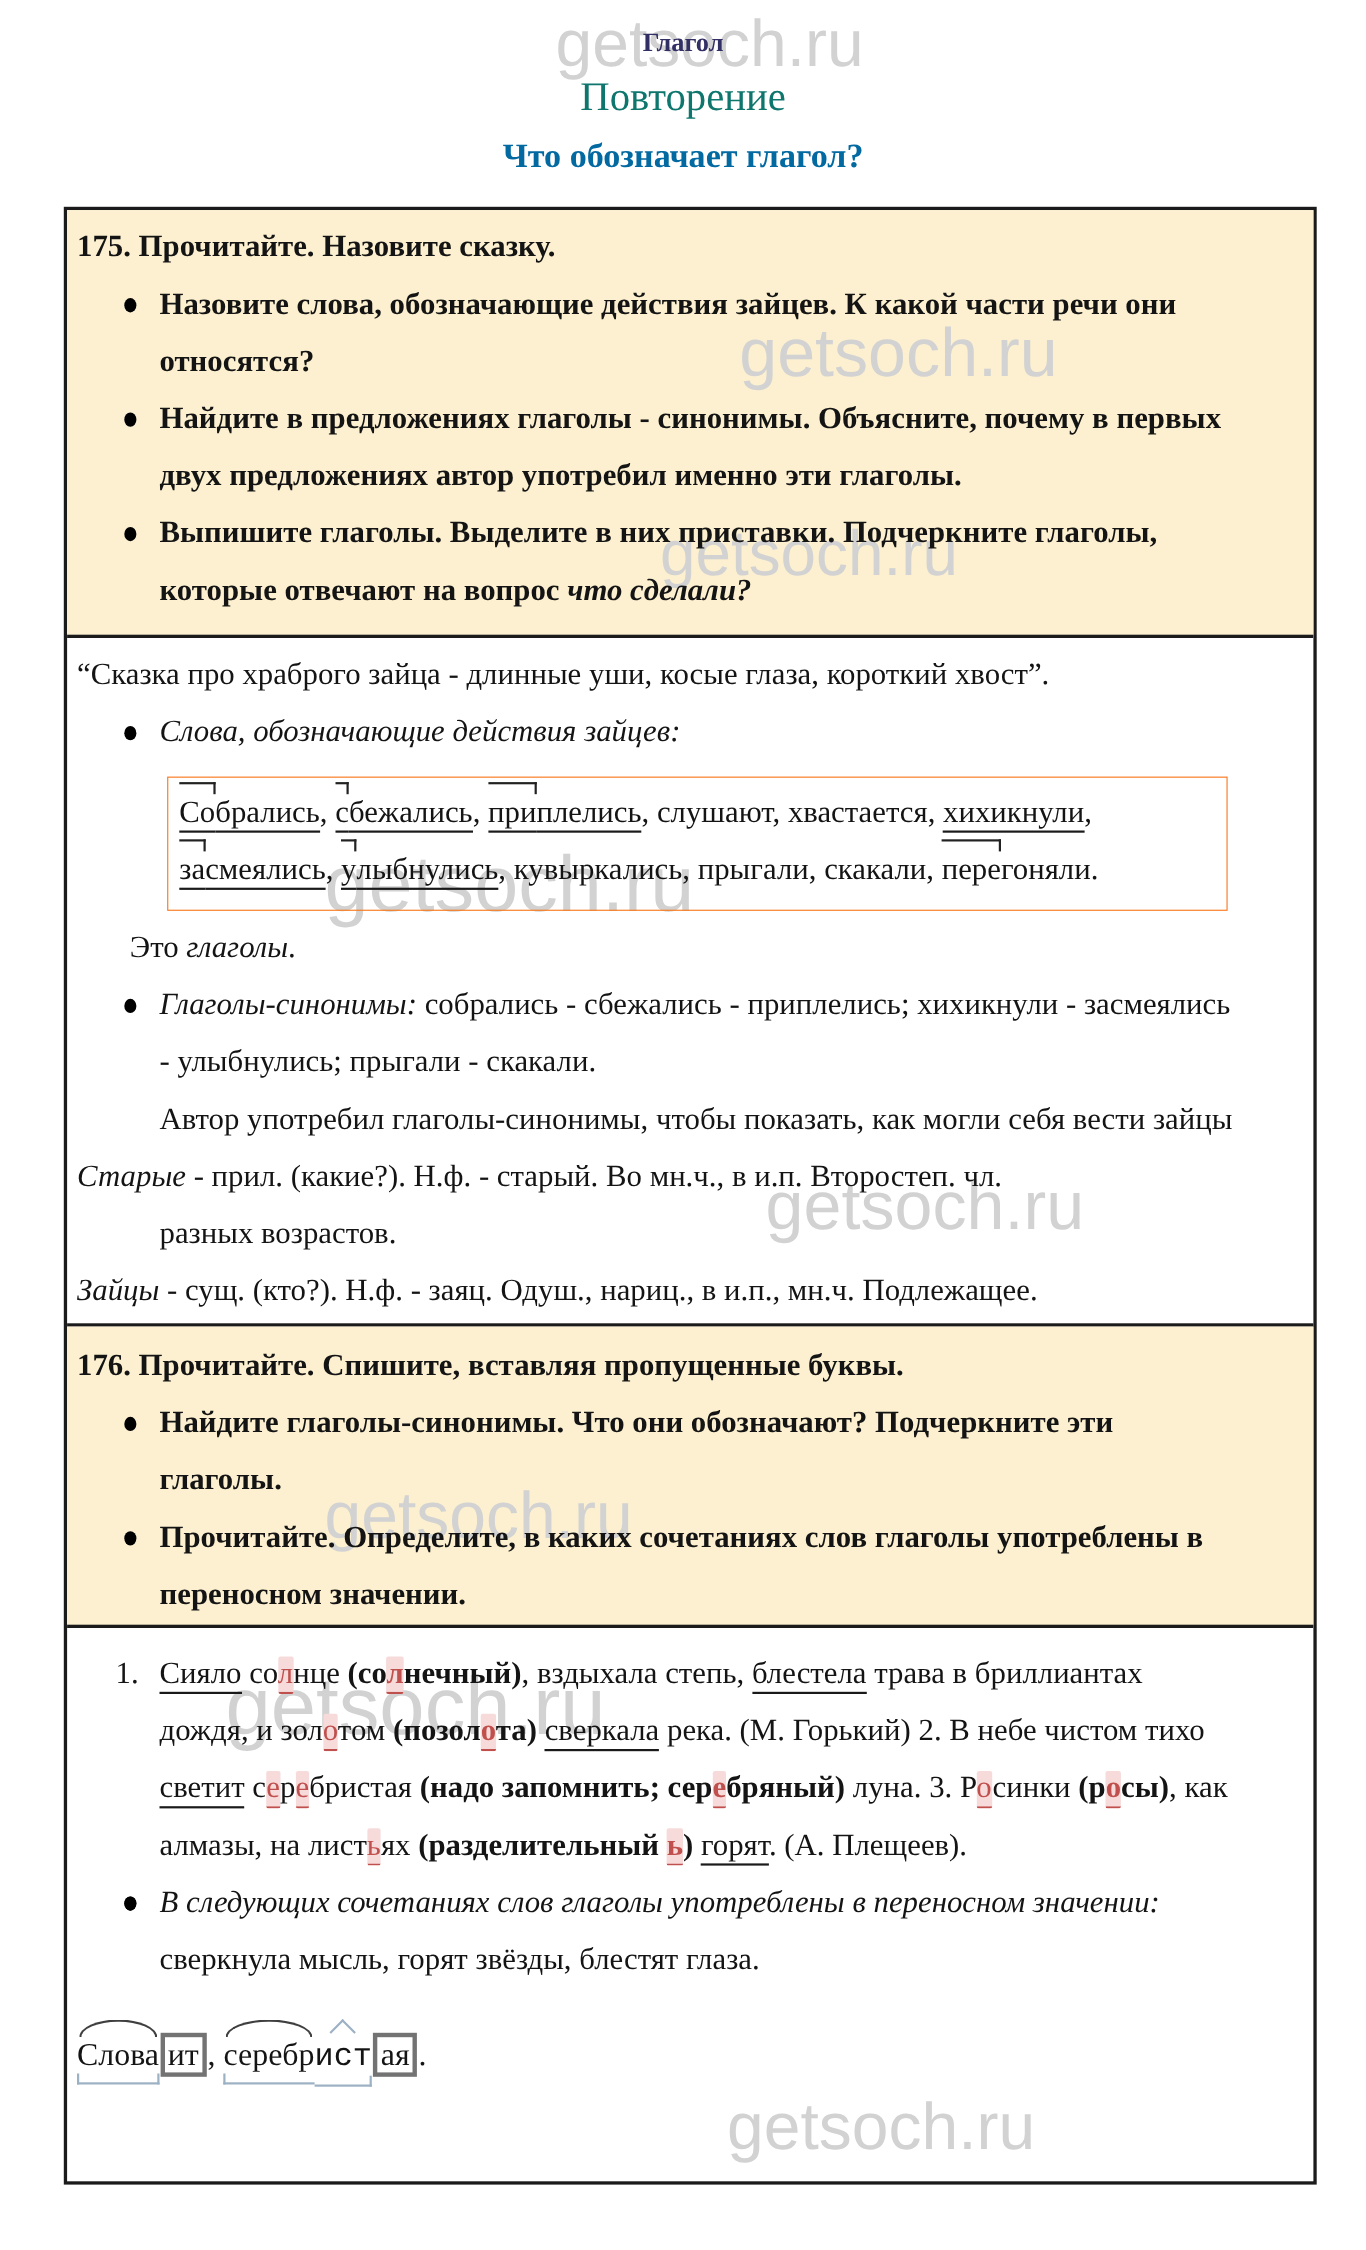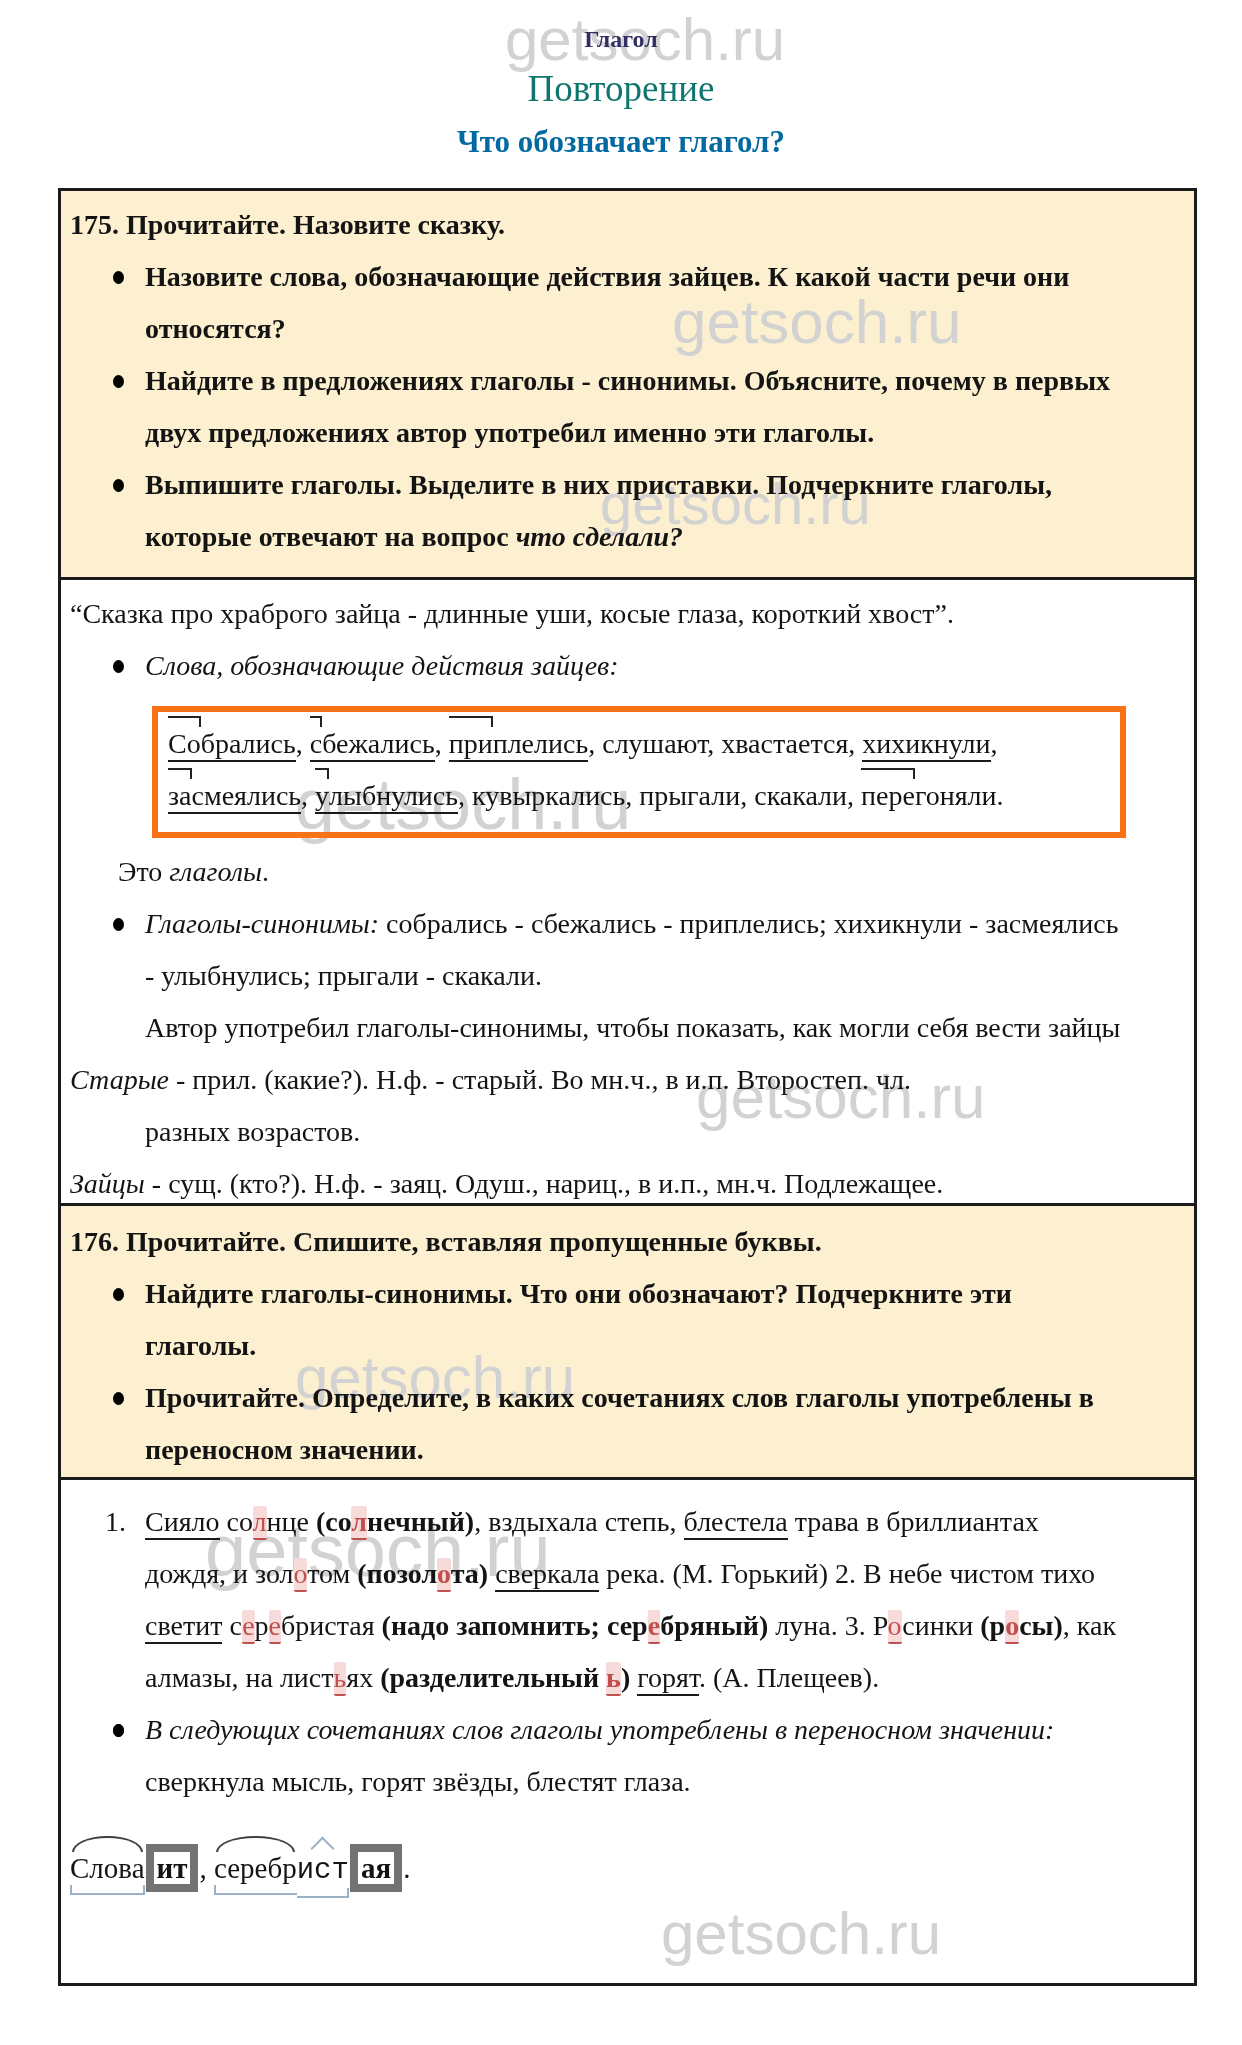--- a/index.html
+++ b/index.html
@@ -47,21 +47,21 @@
   .bullet{padding-left:84px;}
   .dot{
     position:absolute;left:52px;top:20px;width:11px;height:13px;
     border-radius:50%;background:#000;
   }
   .num{position:absolute;left:44px;top:0;}
   
   .verbs-box{
     position:relative;z-index:1;
     margin:14px 0 8px 91px;width:952px;
-    border:6px solid #f97316;padding:6px 0 10px 10px;
+    border:1px solid #f97316;padding:6px 0 10px 10px;
   }
   
   .morph{margin-top:34px;font-size:29px;}
   
   .b{font-weight:700;}
   .i{font-style:italic;}
   .bi{font-weight:700;font-style:italic;}
   .u{border-bottom:2px solid #1a1a1a;padding-bottom:1px;}
   .rl,.rb{
     color:#c0504d;background:#f7dbdb;border-bottom:2px solid #c0504d;
@@ -72,21 +72,21 @@
   .pfx::after{
     content:"";position:absolute;left:0;right:0;top:-12px;height:9px;
     border-top:2px solid #222;border-right:2px solid #222;
   }
   .root{position:relative;}
   .root::before{
     content:"";position:absolute;left:2px;right:2px;top:-16px;height:14px;
     border:2px solid #3f3f3f;border-bottom:none;
     border-radius:50% 50% 0 0 / 100% 100% 0 0;
   }
-  .end{border:8px solid #737373;padding:0 3px;margin:0 1px;font-weight:bold;}
+  .end{border:4px solid #737373;padding:0 3px;margin:0 1px;}
   .sfx{position:relative;font-family:Liberation Mono, monospace;}
   .sfx::before{
     content:"";position:absolute;left:50%;top:-14px;width:15px;height:15px;
     margin-left:-9px;border-top:2px solid #9db1c4;border-right:2px solid #9db1c4;
     transform:rotate(-45deg);
   }
   .stm{position:relative;}
   .stm::after{
     content:"";position:absolute;left:0;right:0;bottom:-11px;height:8px;
     border-bottom:2px solid #9db1c4;

